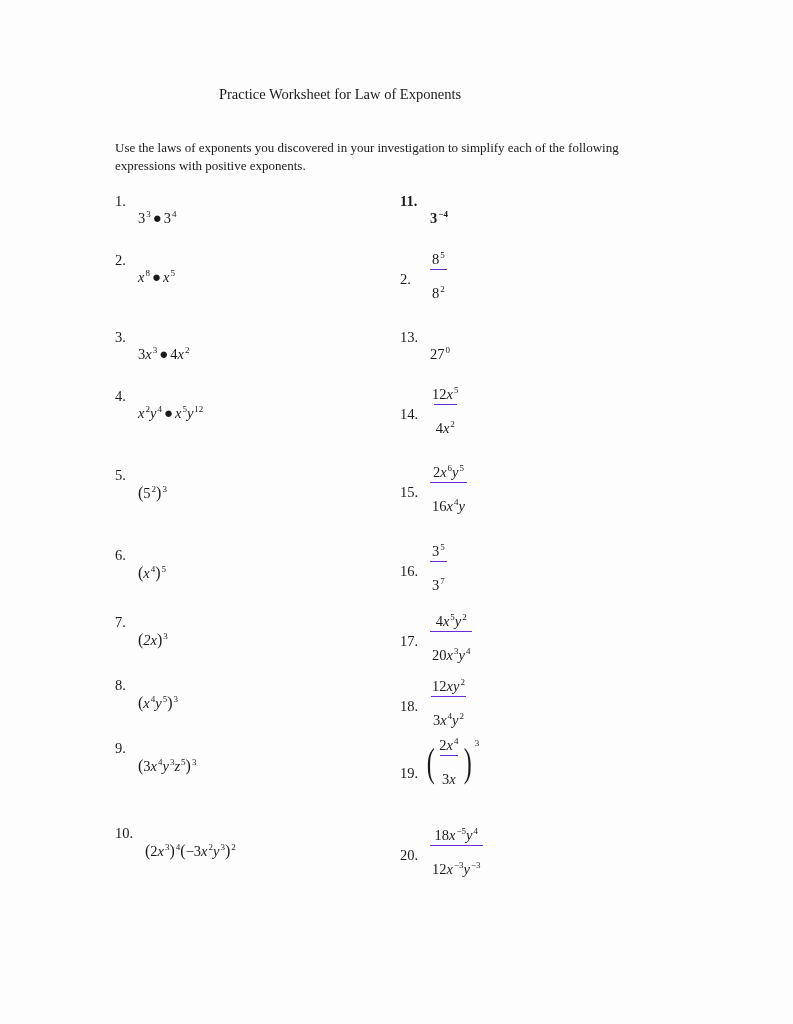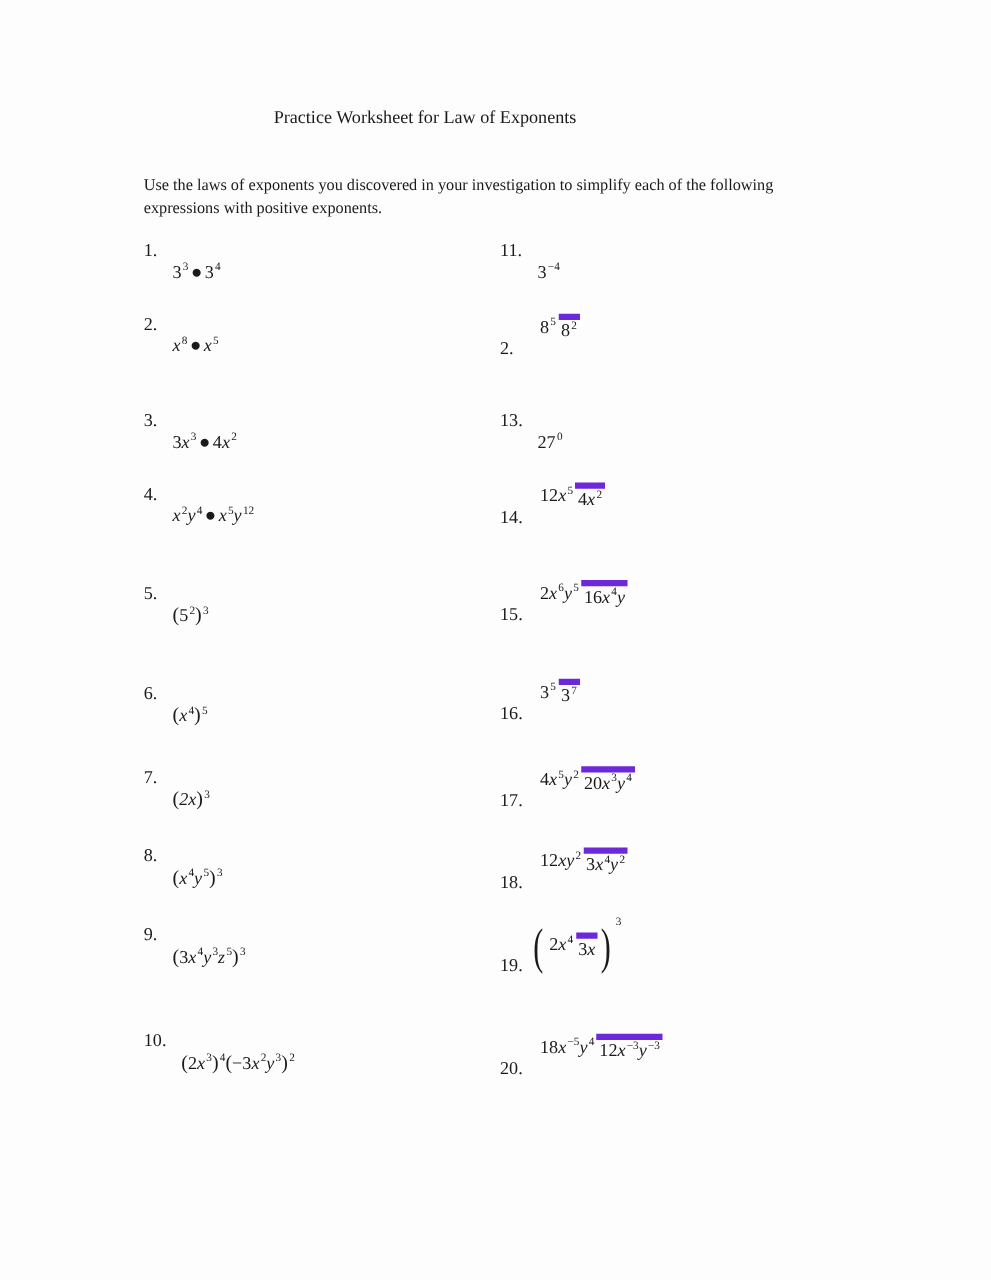--- a/index.html
+++ b/index.html
@@ -18,23 +18,23 @@
   }
   .item { position: absolute; font-size: 14.5px; white-space: nowrap; }
   .num { display: inline-block; }
   .expr { position: absolute; top: 17px; white-space: nowrap; }
   .left .expr { left: 23px; }
   .right .expr { left: 30px; }
   .right.tall .num { position: absolute; top: 10px; left: 0; }
   .right.tall .expr { top: -10px; }
   i { font-style: italic; }
   sup { font-size: 9px; vertical-align: 0; position: relative; top: -6px; margin-left: 1px; }
-  .frac { display: inline-flex; flex-direction: row; align-items: center; vertical-align: middle; font-family: Liberation Serif, serif; }
+  .frac { display: inline-flex; flex-direction: column; align-items: center; vertical-align: middle; font-family: Liberation Serif, serif; }
   .frac .n { padding: 0 2px 1px 2px; }
-  .frac .d { border-top: 5px solid #6d28d9; padding: 1px 2px 0 2px; }
+  .frac .d { border-top: 1px solid #6d28d9; padding: 15px 2px 0 2px; }
   .paren { font-size: 16px; }
   .bigparen { font-size: 40px; line-height: 40px; vertical-align: middle; font-weight: 100; transform: scaleX(0.6); display: inline-block; }
   .dot { font-size: 15px; margin: 0 2px; }
 </style>
 </head>
 <body>
 
 <div class="page">
 
   <div class="title">Practice Worksheet for Law of Exponents</div>
@@ -83,21 +83,21 @@
   <div class="item left" style="left:115px;top:740px;">
     <span class="num">9.</span>
     <span class="expr"><span class="paren">(</span><span>3</span><i>x</i><sup>4</sup><i>y</i><sup>3</sup><i>z</i><sup>5</sup><span class="paren">)</span><sup>3</sup></span>
   </div>
 
   <div class="item left" style="left:115px;top:825px;">
     <span class="num">10.</span>
     <span class="expr" style="left:30px;text-align:right;"><span class="paren">(</span><span>2</span><i>x</i><sup>3</sup><span class="paren">)</span><sup>4</sup><span class="paren">(</span><span>−3</span><i>x</i><sup>2</sup><i>y</i><sup>3</sup><span class="paren">)</span><sup>2</sup></span>
   </div>
 
-  <div class="item right" style="left:400px;top:193px;">
+  <div class="item right" style="left:400px;top:193px;font-weight:bold;">
     <span class="num">11.</span>
     <span class="expr"><span>3</span><sup>−4</sup></span>
   </div>
 
   <div class="item right tall" style="left:400px;top:261px;">
     <span class="num">2.</span>
     <span class="expr"><span class="frac">
           <span class="n"><span>8</span><sup>5</sup></span>
           <span class="d"><span>8</span><sup>2</sup></span>
         </span></span>

